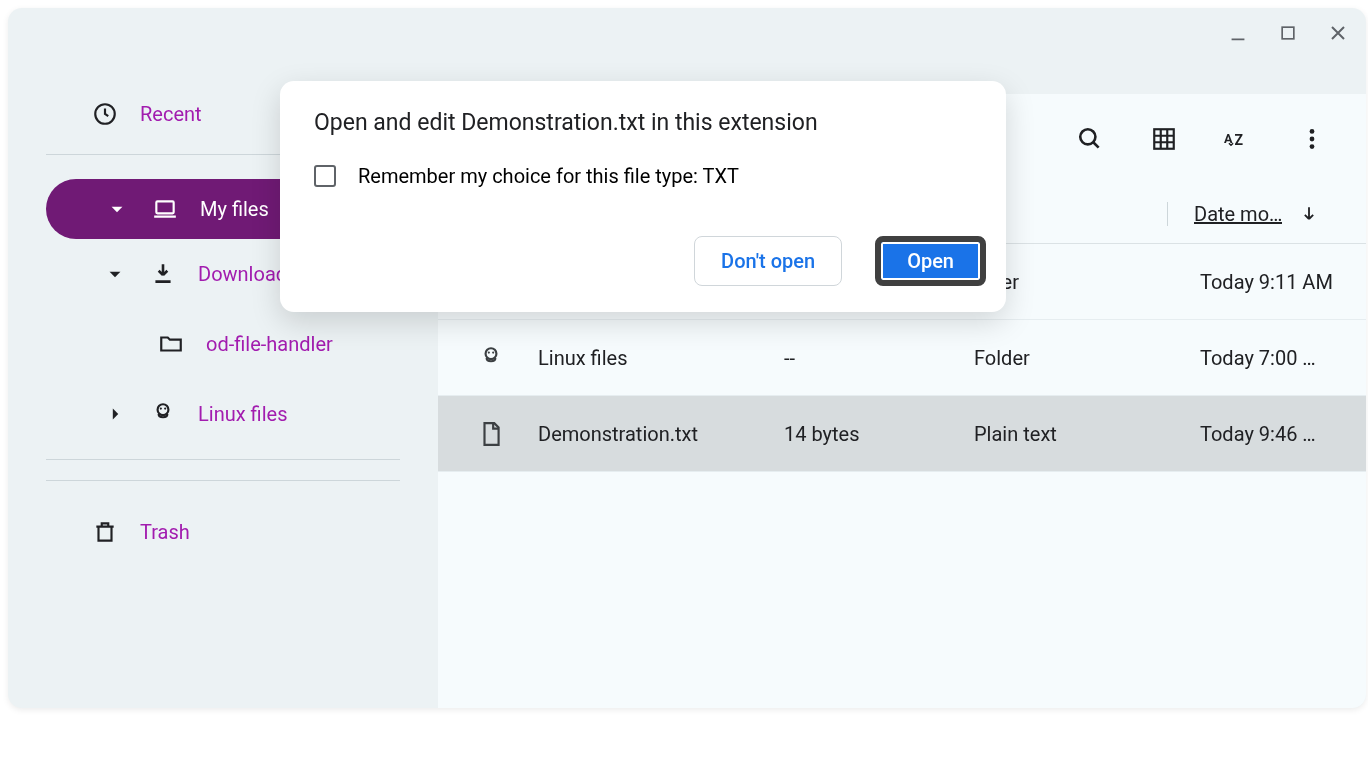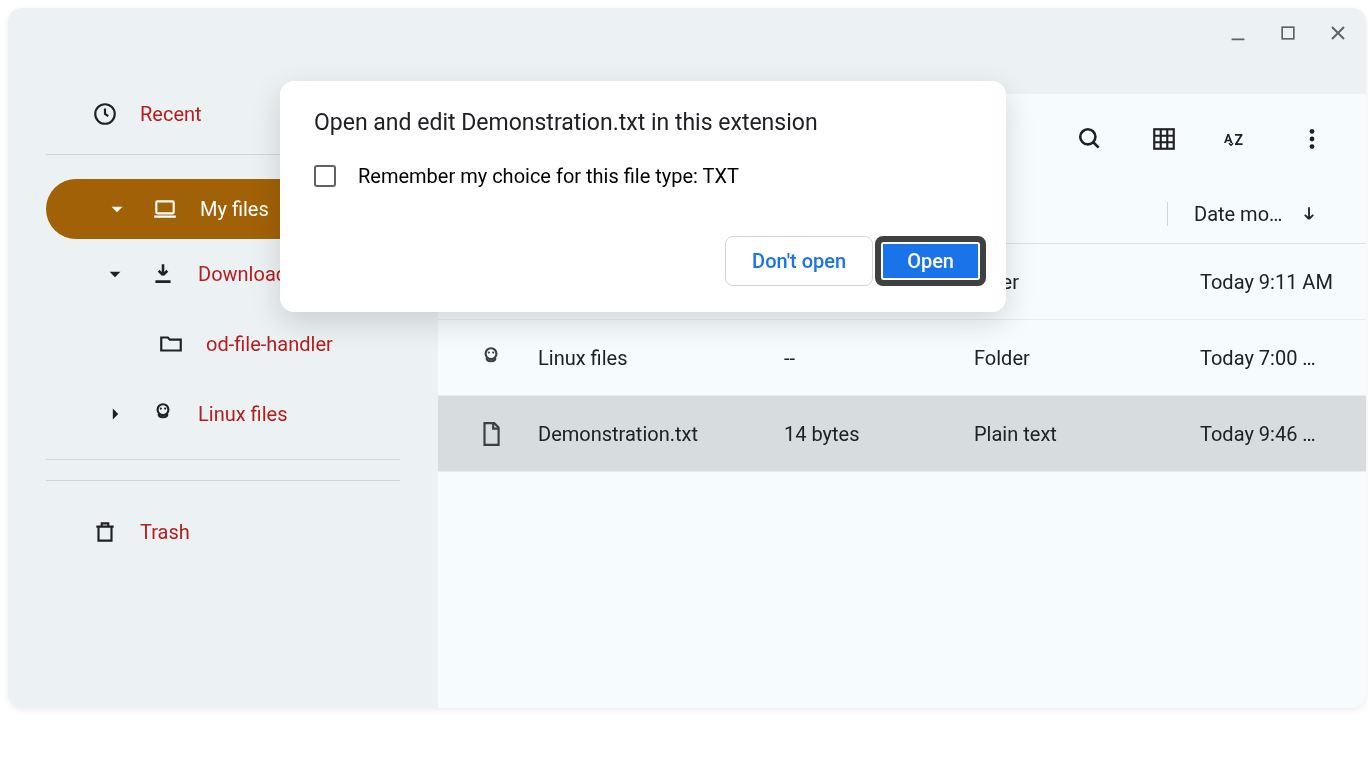--- a/index.html
+++ b/index.html
@@ -39,29 +39,29 @@
     display:flex;
     flex-direction:column;
   }
   .side-section { border-top: 1px solid #cdd6da; margin: 10px 38px 0 38px; padding-top: 10px;}
   .side-item {
     height: 70px;
     display:flex;
     align-items:center;
     padding: 0 0 0 84px;
     font-size: 20px;
-    color:#b91c1c;
+    color:#a21caf;
     gap: 22px;
     cursor:pointer;
     border-radius: 0 100px 100px 0;
     margin-right: 40px;
   }
   .side-item.recent { padding-left: 84px; height: 60px;}
   .side-item.active {
-    background: #a16207;
+    background: #701a75;
     color: #fff;
     padding-left: 58px;
     margin-left: 38px;
     margin-right: 0;
     border-radius: 100px;
     height:60px;
   }
   .side-child-1 { padding-left: 94px; height:70px;}
   .side-child-2 { padding-left: 150px; height:70px;}
   .side-item svg, .side-item .ico { width:26px; height:26px; flex-shrink:0; }
@@ -89,21 +89,21 @@
     display:flex;
     align-items:center;
     font-size: 20px;
     color:#202124;
     padding-left: 40px;
     border-bottom:1px solid #dbe2e5;
   }
   .c-name { width: 300px; }
   .c-size { width: 190px; }
   .c-type { width: 200px; border-right:1px solid #cdd6da; padding-right:20px;}
-  .c-date { flex:1; padding-left: 26px; display:flex; align-items:center; gap:17px;}
+  .c-date { flex:1; padding-left: 26px; display:flex; align-items:center; gap:17px;text-decoration:underline;}
   .rows {}
   .row {
     height: 76px;
     display:flex;
     align-items:center;
     padding-left: 40px;
     font-size: 20px;
     color:#202124;
     border-bottom: 1px solid #e6edf0;
     cursor:pointer;
@@ -121,21 +121,21 @@
     top: 73px;
     width: 726px;
     background:#fff;
     border-radius: 14px;
     box-shadow: 0 10px 30px rgba(0,0,0,.15);
     padding: 28px 20px 26px 34px;
   }
   .dialog-title { font-size: 23px; color:#202124; margin-bottom: 28px; }
   .check-row { display:flex; align-items:center; gap: 22px; font-size:20px; margin-bottom: 48px;}
   .chk { width:22px; height:22px; border:2px solid #5f6368; border-radius:3px; cursor:pointer;}
-  .dlg-btns { display:flex; justify-content:flex-end; gap:2px;}
+  .dlg-btns { display:flex; justify-content:flex-end; gap:33px;}
   .btn { height:50px; padding: 0 26px; border-radius:8px; font-size:20px; display:flex; align-items:center; cursor:pointer; font-weight:500;}
   .btn-ghost { border:1px solid #d0d6da; color:#1a73e8; background:#fff;}
   .btn-primary { background:#1a73e8; color:#fff; border:6px solid #404040; box-shadow: inset 0 0 0 2px #fff;}
   .ellip { white-space:nowrap; overflow:hidden; text-overflow:ellipsis; }
 </style>
 </head>
 <body>
 
 <div class="window">
   <div class="titlebar">

